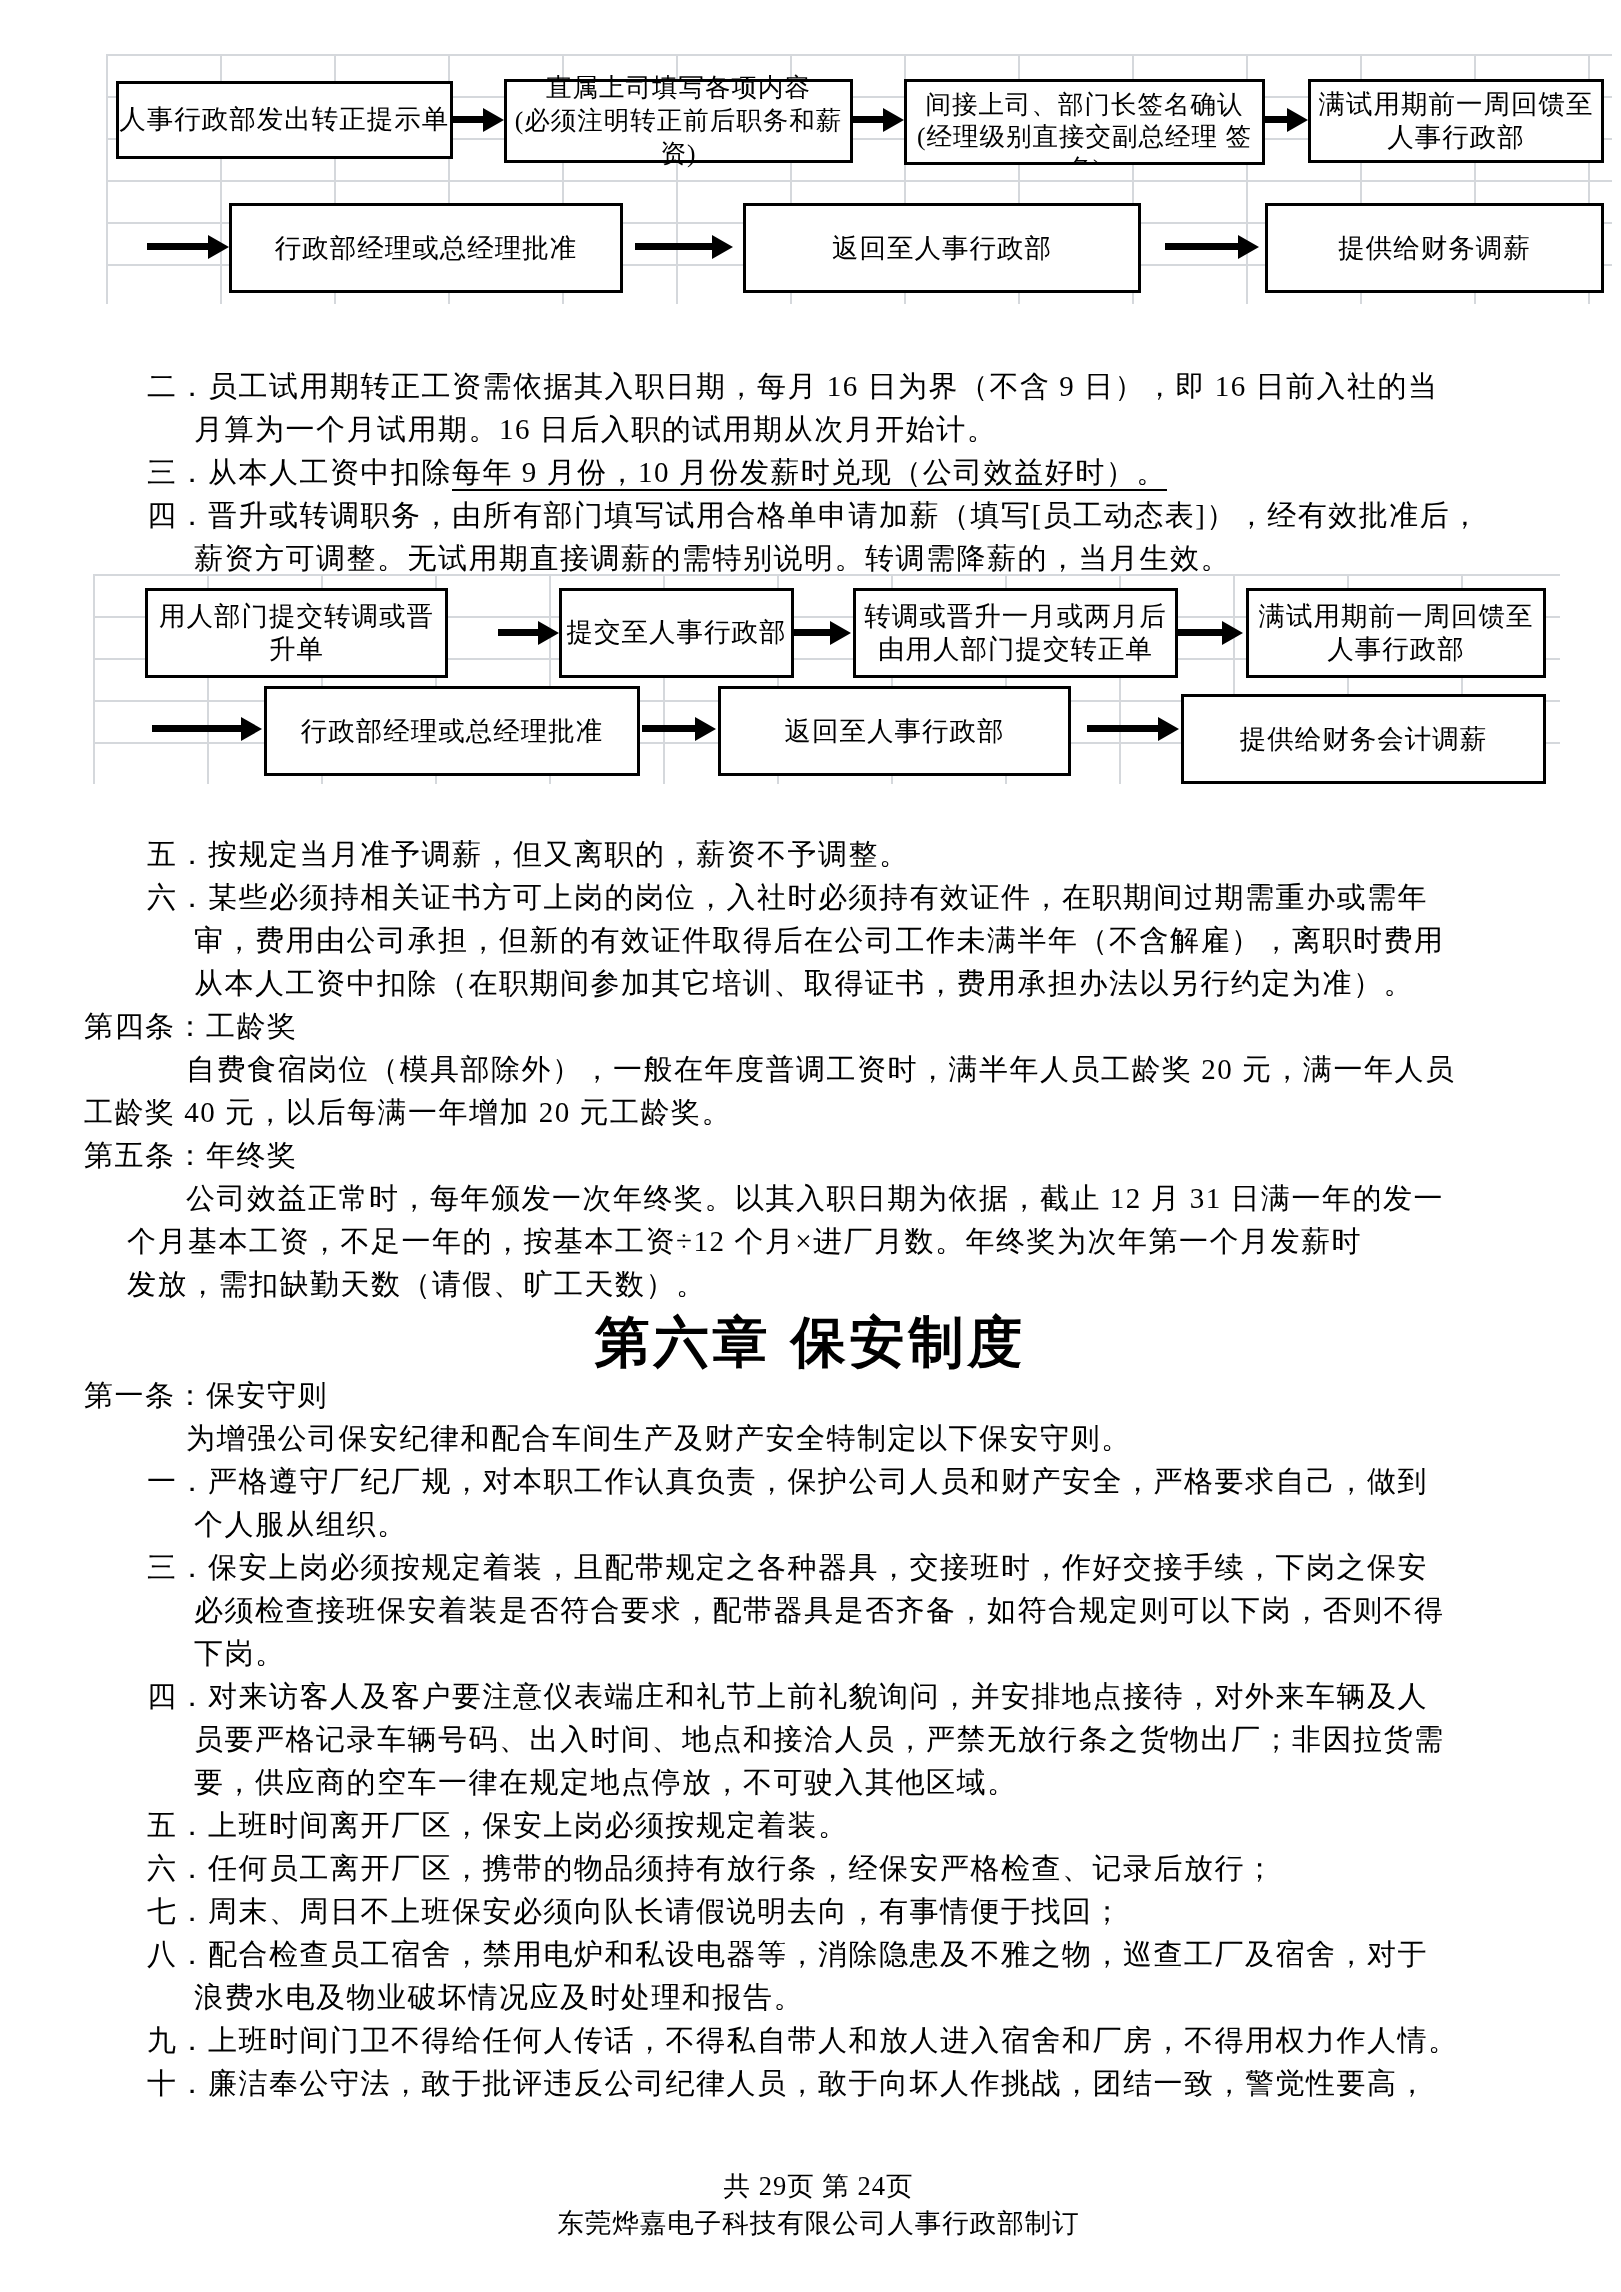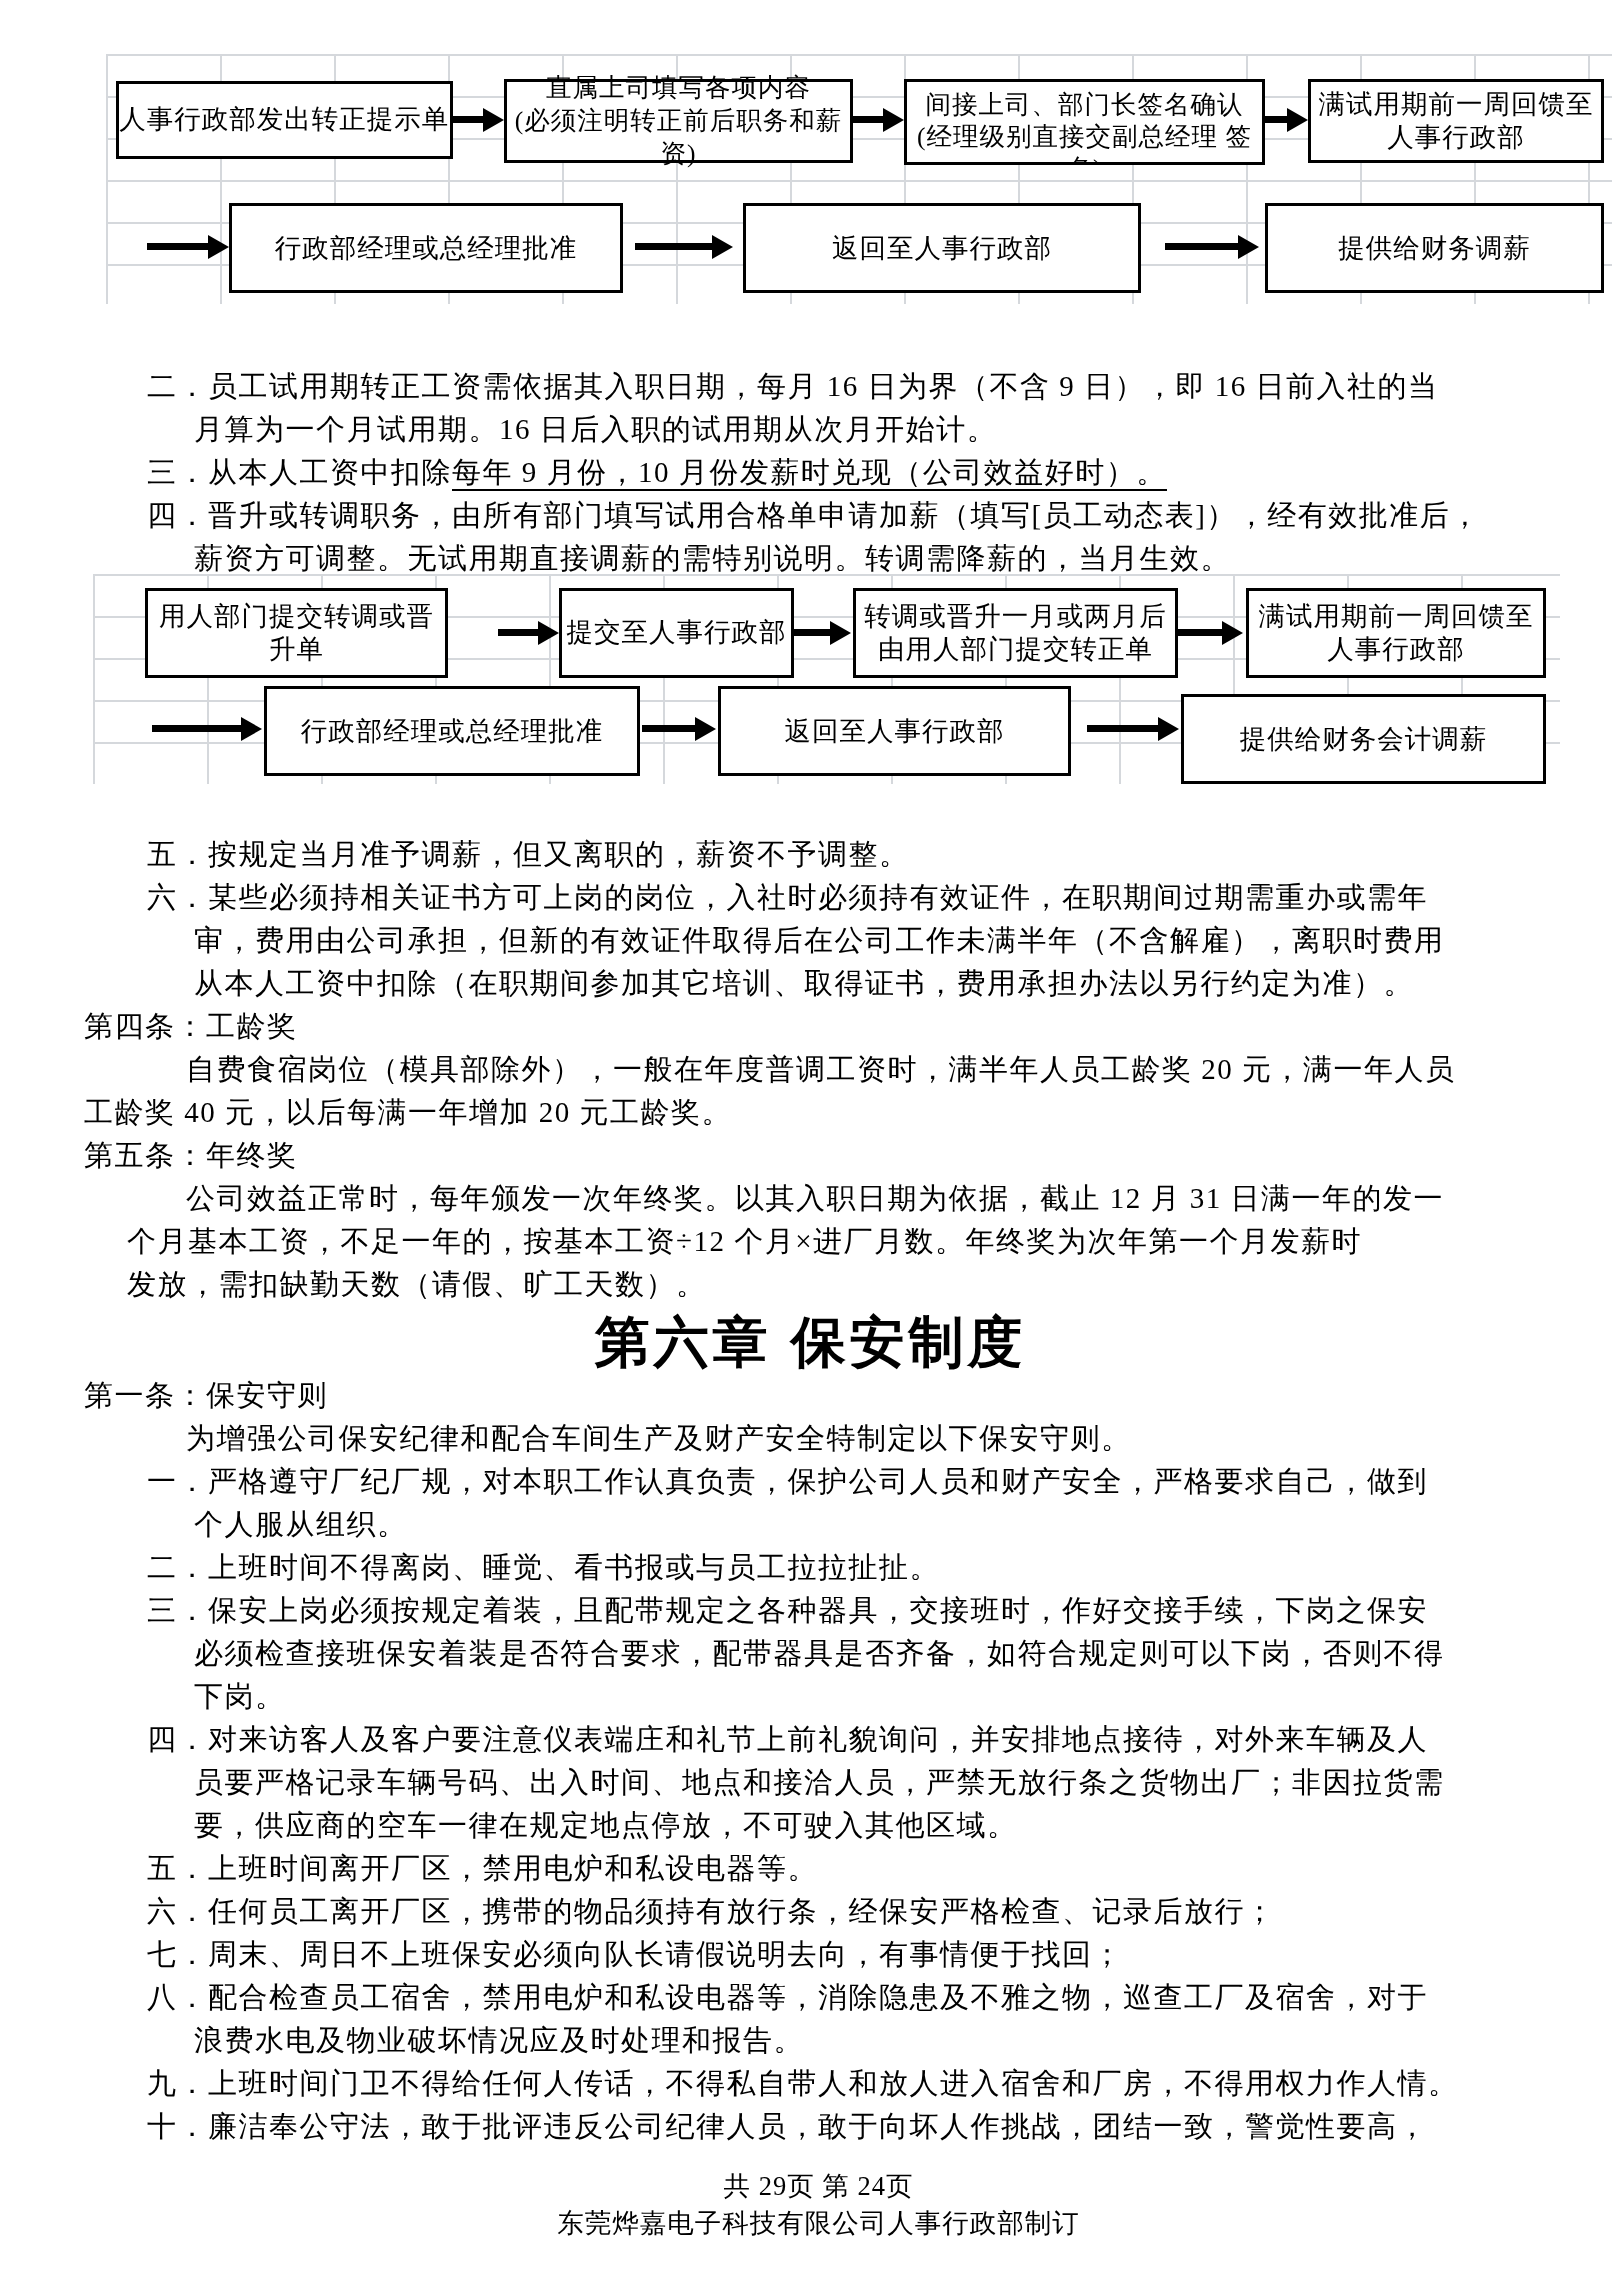--- a/index.html
+++ b/index.html
@@ -141,28 +141,27 @@
     <div class="line pl4">发放，需扣缺勤天数（请假、旷工天数）。</div>
   </div>
 
   <div class="chapter" style="top:1306px;">第六章  保安制度</div>
 
   <div class="tblock" style="top:1374px;">
     <div class="line pl0">第一条：保安守则</div>
     <div class="line pl3">为增强公司保安纪律和配合车间生产及财产安全特制定以下保安守则。</div>
     <div class="line pl1">一．严格遵守厂纪厂规，对本职工作认真负责，保护公司人员和财产安全，严格要求自己，做到</div>
     <div class="line pl2">个人服从组织。</div>
-    <div class="line pl1">二．上班时间不得离岗、睡觉、看书报或与员工拉拉扯扯。</div>
     <div class="line pl1">三．保安上岗必须按规定着装，且配带规定之各种器具，交接班时，作好交接手续，下岗之保安</div>
     <div class="line pl2">必须检查接班保安着装是否符合要求，配带器具是否齐备，如符合规定则可以下岗，否则不得</div>
     <div class="line pl2">下岗。</div>
     <div class="line pl1">四．对来访客人及客户要注意仪表端庄和礼节上前礼貌询问，并安排地点接待，对外来车辆及人</div>
     <div class="line pl2">员要严格记录车辆号码、出入时间、地点和接洽人员，严禁无放行条之货物出厂；非因拉货需</div>
     <div class="line pl2">要，供应商的空车一律在规定地点停放，不可驶入其他区域。</div>
-    <div class="line pl1">五．上班时间离开厂区，禁用电炉和私设电器等。</div>
+    <div class="line pl1">五．上班时间离开厂区，保安上岗必须按规定着装。</div>
     <div class="line pl1">六．任何员工离开厂区，携带的物品须持有放行条，经保安严格检查、记录后放行；</div>
     <div class="line pl1">七．周末、周日不上班保安必须向队长请假说明去向，有事情便于找回；</div>
     <div class="line pl1">八．配合检查员工宿舍，禁用电炉和私设电器等，消除隐患及不雅之物，巡查工厂及宿舍，对于</div>
     <div class="line pl2">浪费水电及物业破坏情况应及时处理和报告。</div>
     <div class="line pl1">九．上班时间门卫不得给任何人传话，不得私自带人和放人进入宿舍和厂房，不得用权力作人情。</div>
     <div class="line pl1">十．廉洁奉公守法，敢于批评违反公司纪律人员，敢于向坏人作挑战，团结一致，警觉性要高，</div>
   </div>
 
   <div class="footer" style="top:2168px;">
     <div>共 29页  第 24页</div>

